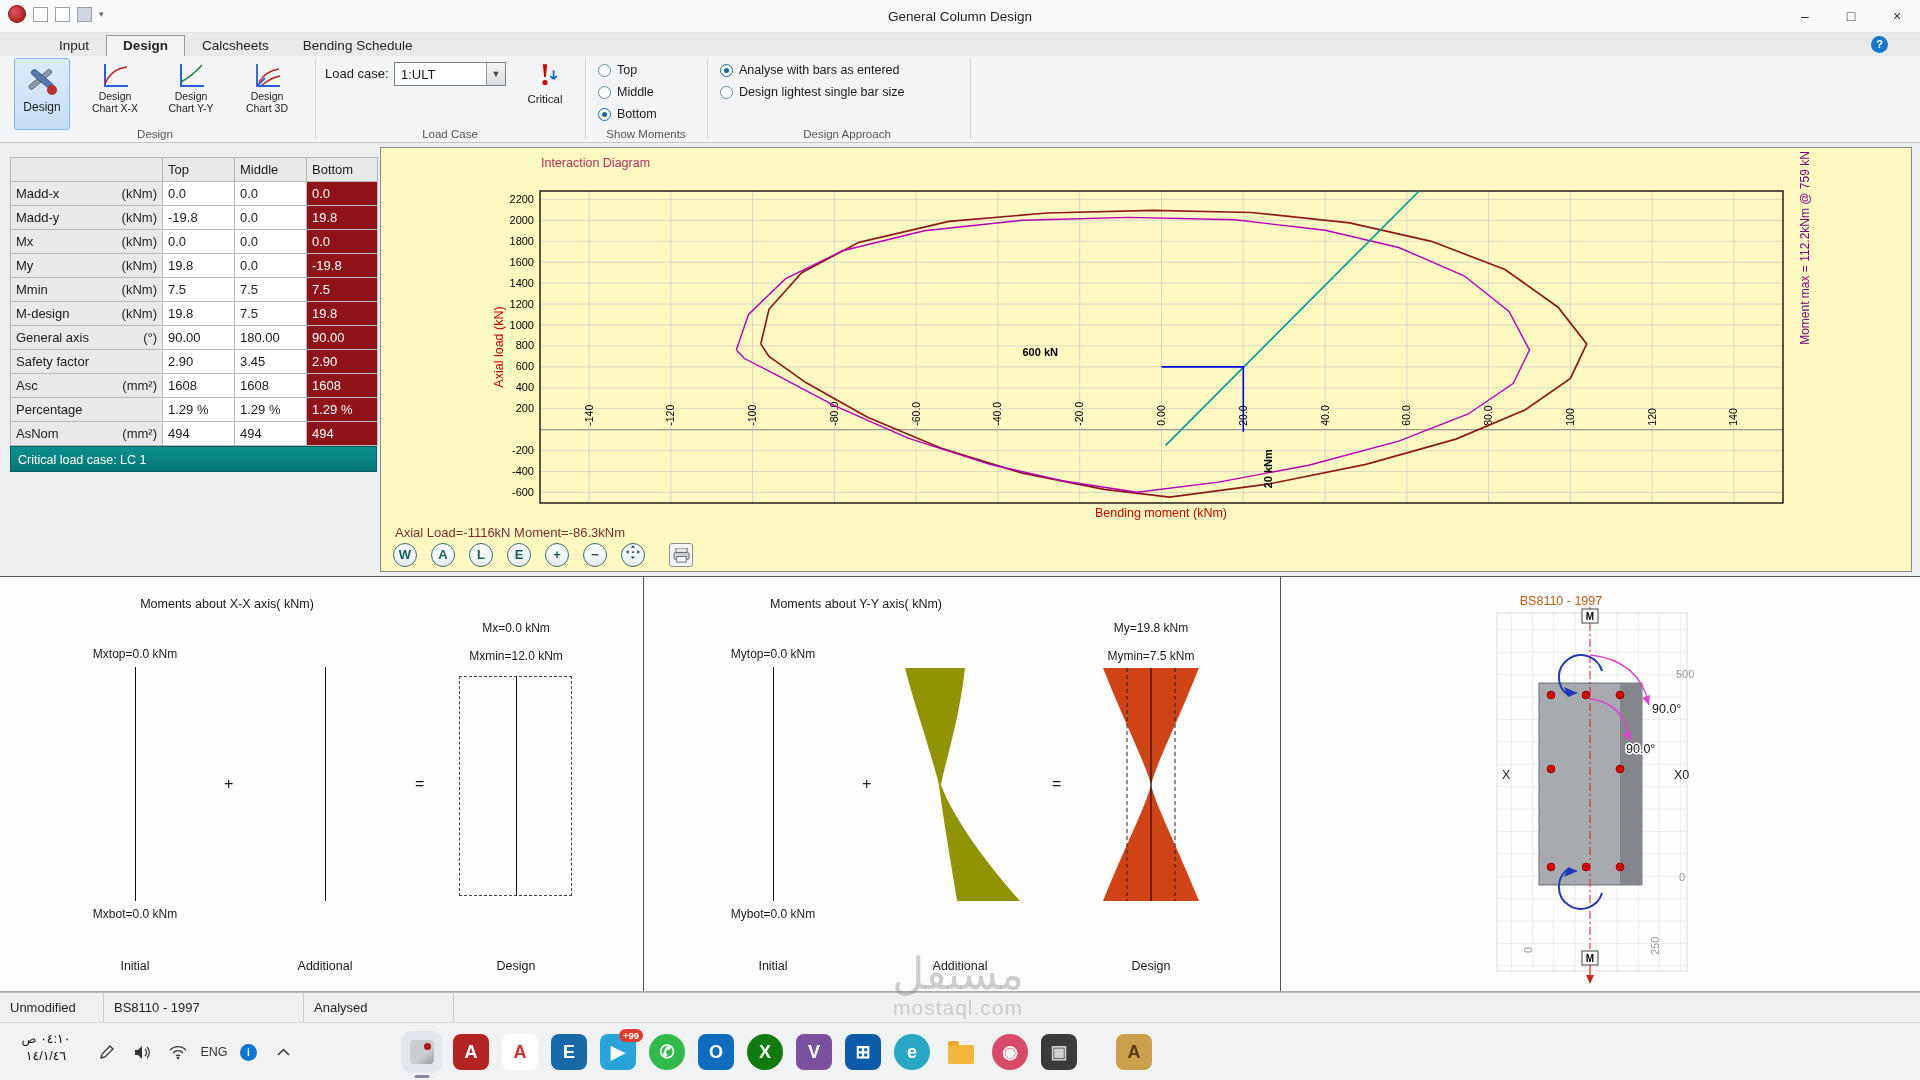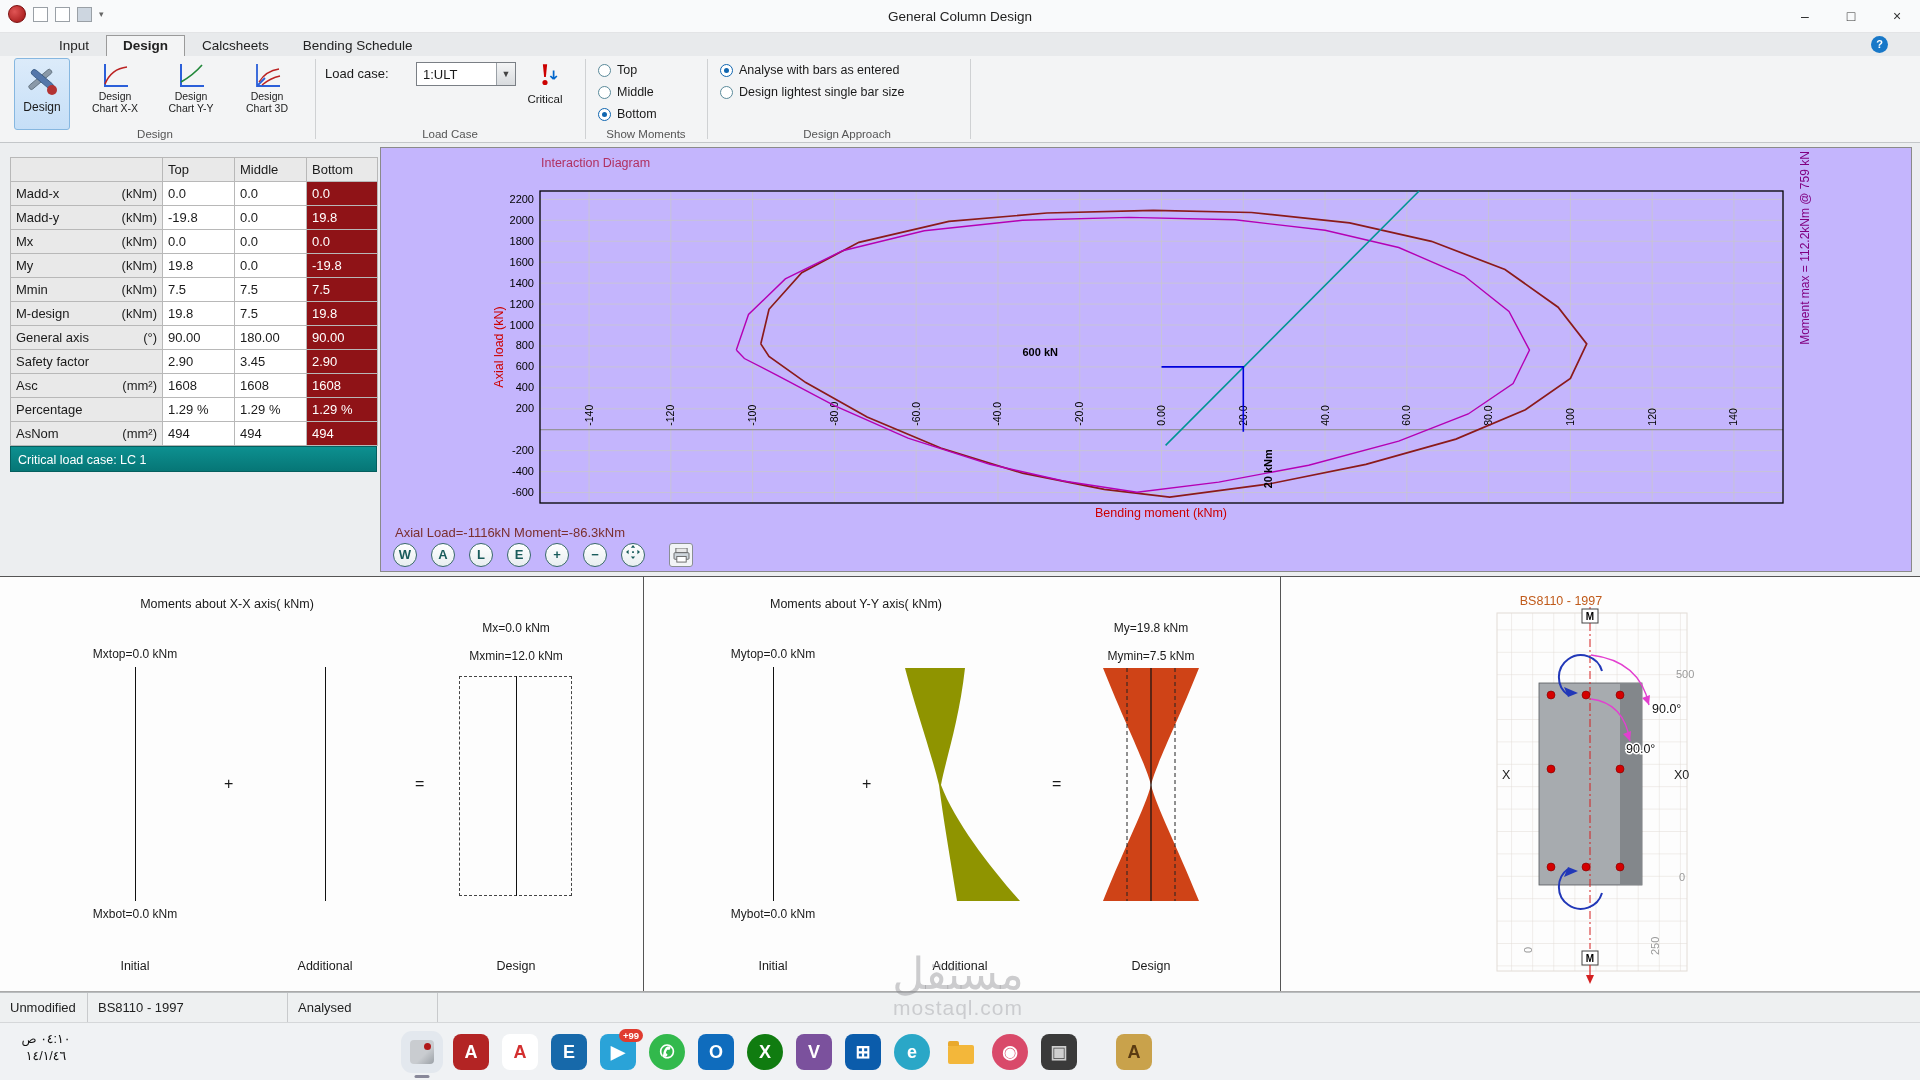--- a/index.html
+++ b/index.html
@@ -40,21 +40,21 @@
   .tablepanel{left:10px;top:157px;width:367px}
   .ttl{height:26px;line-height:26px;background:linear-gradient(#eef1f4,#ccd3da);border:1px solid #98a0a8;padding-left:7px;font-size:12.5px;color:#1d2b3a}
   table.rtable{border-collapse:collapse;table-layout:fixed;width:367px;background:#fff}
   table.rtable td,table.rtable th{border:1px solid #b8b8b8;height:24px;font-size:13px;font-weight:normal;text-align:left;padding:0 5px;overflow:hidden;white-space:nowrap}
   table.rtable th{background:#e9e9e9}
   td.rowlabel{background:#e9e9e9;display:table-cell}
   td.rowlabel .u{float:right;color:#222}
   td.crit{background:#8f1317;color:#fff}
   .critbar{height:26px;line-height:26px;background:linear-gradient(#0d9090,#067676);color:#fff;font-size:12.5px;padding-left:7px;border:1px solid #055f5f}
   
-  .chartpanel{left:380px;top:147px;width:1532px;height:425px;background:#c4b5fd;border:1px solid #8a8a8a}
+  .chartpanel{left:380px;top:147px;width:1532px;height:425px;background:#fef9c3;border:1px solid #8a8a8a}
   .chartpanel svg{font-family:"Liberation Sans",sans-serif}
   .ctitle{left:160px;top:8px;font-size:12.5px;color:#b03060}
   .ylab{left:118px;top:199px;transform:translate(-50%,-50%) rotate(-90deg);white-space:nowrap;color:#cc0000;font-size:12.5px}
   .xlab{left:630px;top:358px;width:300px;text-align:center;color:#cc0000;font-size:12.5px}
   .rlab{left:1424px;top:100px;transform:translate(-50%,-50%) rotate(-90deg);white-space:nowrap;color:#800080;font-size:12px}
   .cstatus{left:14px;top:377px;font-size:13px;color:#7a2f2f}
   .ctoolbar{left:12px;top:395px;display:flex;gap:14px;align-items:center}
   .ctb{width:24px;height:24px;border:1.4px solid #3a6a6a;border-radius:50%;background:linear-gradient(#ffffff,#e8eef0);color:#1a5c5c;font-weight:bold;font-size:13px;text-align:center;line-height:22px}
   .ctb.printbtn{border-radius:3px;border-color:#8a8f94;background:#f2f4f6;margin-left:10px;display:flex;align-items:center;justify-content:center}
   
@@ -150,21 +150,21 @@
       <path d="M5 2v22h23M5 24l8-8" stroke="#2b5fd9" stroke-width="1.8" fill="none"></path>
       <path d="M7 20C12 12 20 8 27 7M10 23C16 18 23 15 28 14" stroke="#bb2222" stroke-width="1.4" fill="none"></path>
     </svg>
     <span>Design</span>
     <span>Chart 3D</span>
   </div>
   <div class="a glabel" style="left:100px;width:110px">Design</div>
   <div class="a gdiv" style="left:315px"></div>
 
   <div class="a" style="left:325px;top:10px;font-size:13px">Load case:</div>
-  <div class="a combo" style="left:416px;top:6px;width:100px">
+  <div class="a combo" style="left:394px;top:6px;width:112px">
     <span class="val">1:ULT</span>
     <span class="arr">▼</span>
   </div>
   <div class="a critbtn" style="left:518px">
     <svg width="26" height="28" viewBox="0 0 24 26">
       <path d="M10 2h4l-1.2 12h-1.6z" fill="#cc0000"></path>
       <circle cx="12" cy="19" r="2.4" fill="#cc0000"></circle>
       <path d="M20 8v8m0 0l-3-3m3 3l3-3" stroke="#0066cc" stroke-width="1.6" fill="none"></path>
     </svg>
     <span>Critical</span>
@@ -473,30 +473,56 @@
     <text x="169" y="348" font-size="11" fill="#9a9a9a" transform="rotate(-90 169 348)">250</text>
     <text x="42" y="346" font-size="11" fill="#9a9a9a" transform="rotate(-90 42 346)">0</text>
     <text x="12" y="172" font-size="12.5" fill="#222">X</text>
     <text x="184" y="172" font-size="12.5" fill="#222">X0</text>
     <text x="162" y="106" font-size="12.5" fill="#111" style="paint-order:stroke" stroke="#fff" stroke-width="3">90.0°</text>
     <text x="136" y="146" font-size="12.5" fill="#111" style="paint-order:stroke" stroke="#fff" stroke-width="3">90.0°</text>
   </svg>
 </div>
 
 <div class="a statusbar">
-  <span class="seg" style="width:88px">Unmodified</span>
+  <span class="seg" style="width:104px">Unmodified</span>
   <span class="seg" style="width:200px">BS8110 - 1997</span>
   <span class="seg" style="width:150px">Analysed</span>
 </div>
 
 <div class="a taskbar">
   <div class="a clock">
     <div>٠٤:١٠ ص</div>
     <div>١٤/١/٤٦</div>
   </div>
+  <div class="a tray">
+    <span class="trayico">
+      <svg width="15" height="15" viewBox="0 0 15 15">
+          <path d="M2 13l1-4 8-8 3 3-8 8z" fill="none" stroke="#333" stroke-width="1.3"></path>
+        </svg>
+    </span>
+    <span class="trayico">
+      <svg width="17" height="15" viewBox="0 0 17 15">
+          <path d="M1 5h3l4-4v13l-4-4H1z" fill="#333"></path>
+          <path d="M11 4c2 1.8 2 5.2 0 7M13 2c3 2.8 3 8.2 0 11" stroke="#333" fill="none" stroke-width="1.2"></path>
+        </svg>
+    </span>
+    <span class="trayico">
+      <svg width="18" height="14" viewBox="0 0 18 14">
+          <path d="M1 5c4.5-4.5 11.5-4.5 16 0M4 8c3-3 7-3 10 0M7 11c1.2-1.2 2.8-1.2 4 0" stroke="#333" fill="none" stroke-width="1.4"></path>
+          <circle cx="9" cy="13" r="1.3" fill="#333"></circle>
+        </svg>
+    </span>
+    <span class="trayico">ENG</span>
+    <span class="bluecirc">i</span>
+    <span class="trayico">
+      <svg width="13" height="8" viewBox="0 0 13 8">
+          <path d="M1 7l5.5-5.5L12 7" stroke="#333" fill="none" stroke-width="1.5"></path>
+        </svg>
+    </span>
+  </div>
   <div class="a apps">
       <div class="tbicon active" style="background: rgb(227, 232, 238);">
         <span class="colapp-body"></span>
       </div>
       <div class="tbicon" style="background: rgb(179, 36, 36);">
         <span style="color: rgb(255, 255, 255);">A</span>
       </div>
       <div class="tbicon" style="background: rgb(255, 255, 255);">
         <span style="color: rgb(211, 47, 47);">A</span>
       </div>

